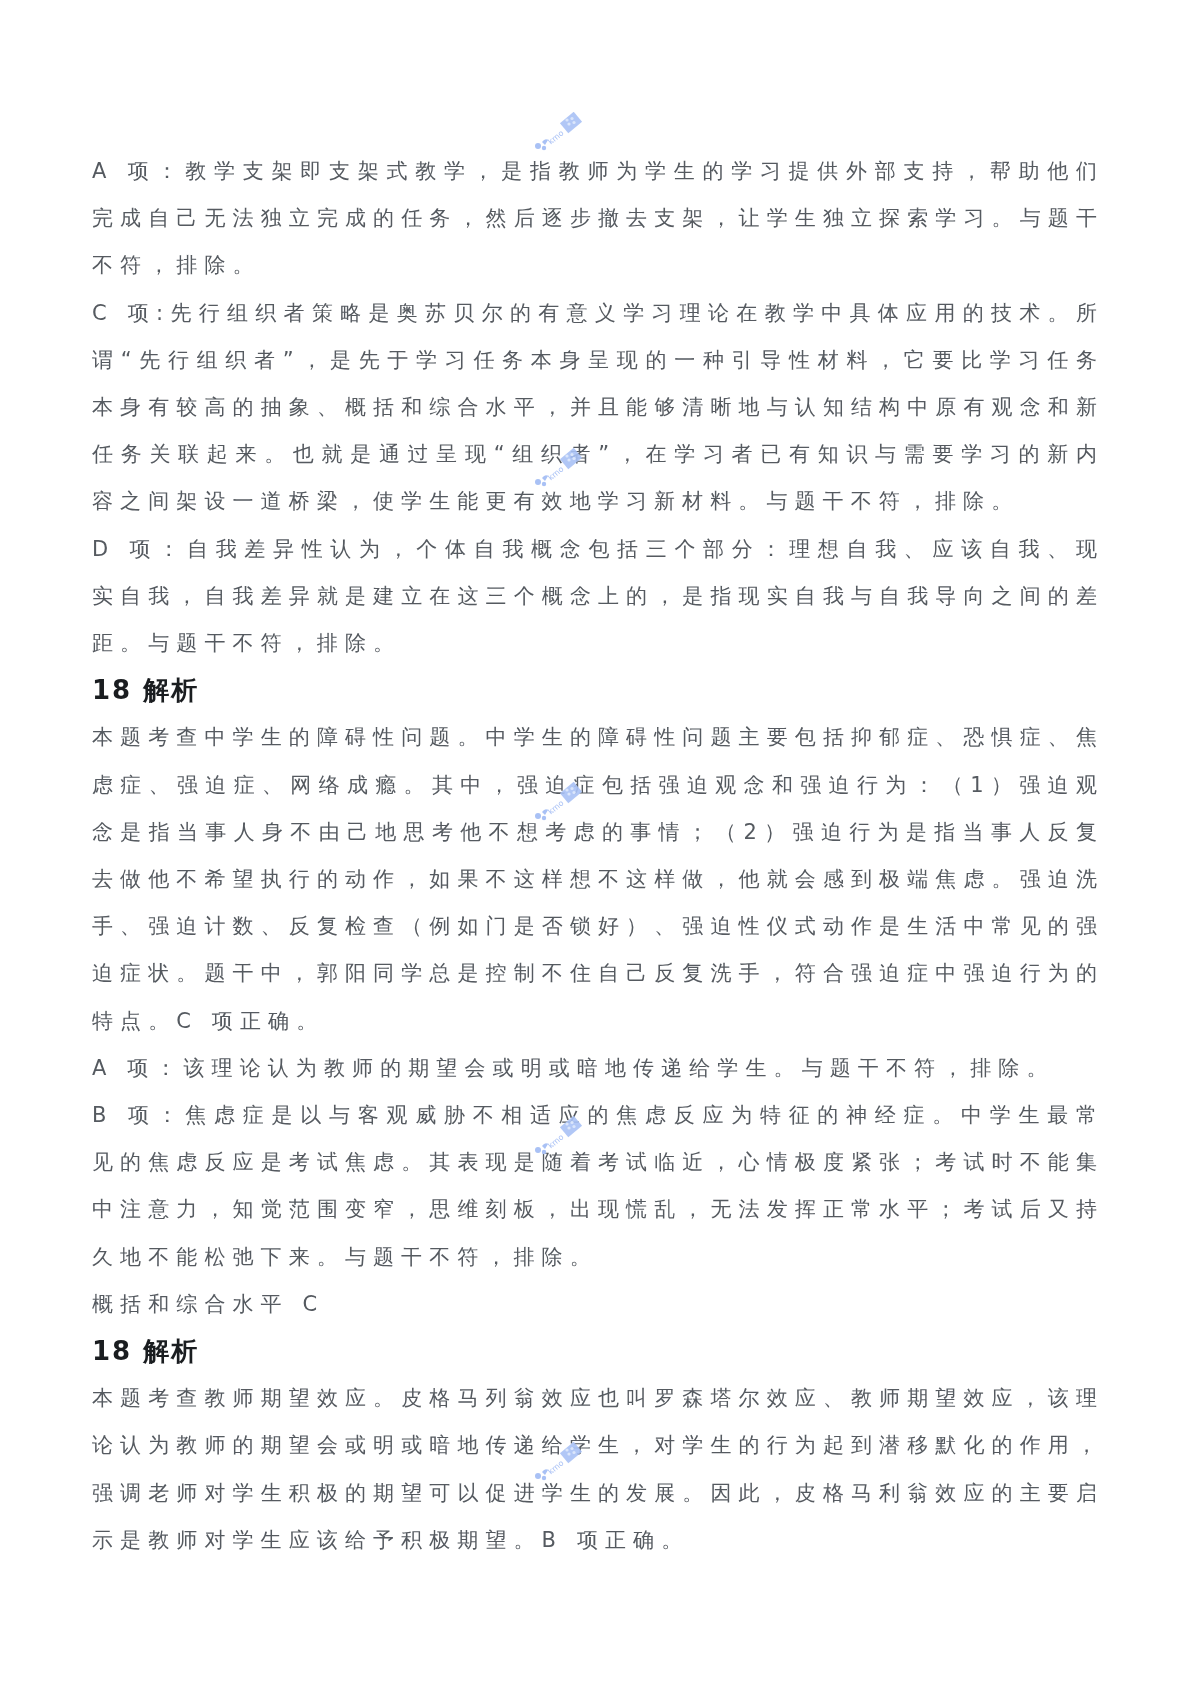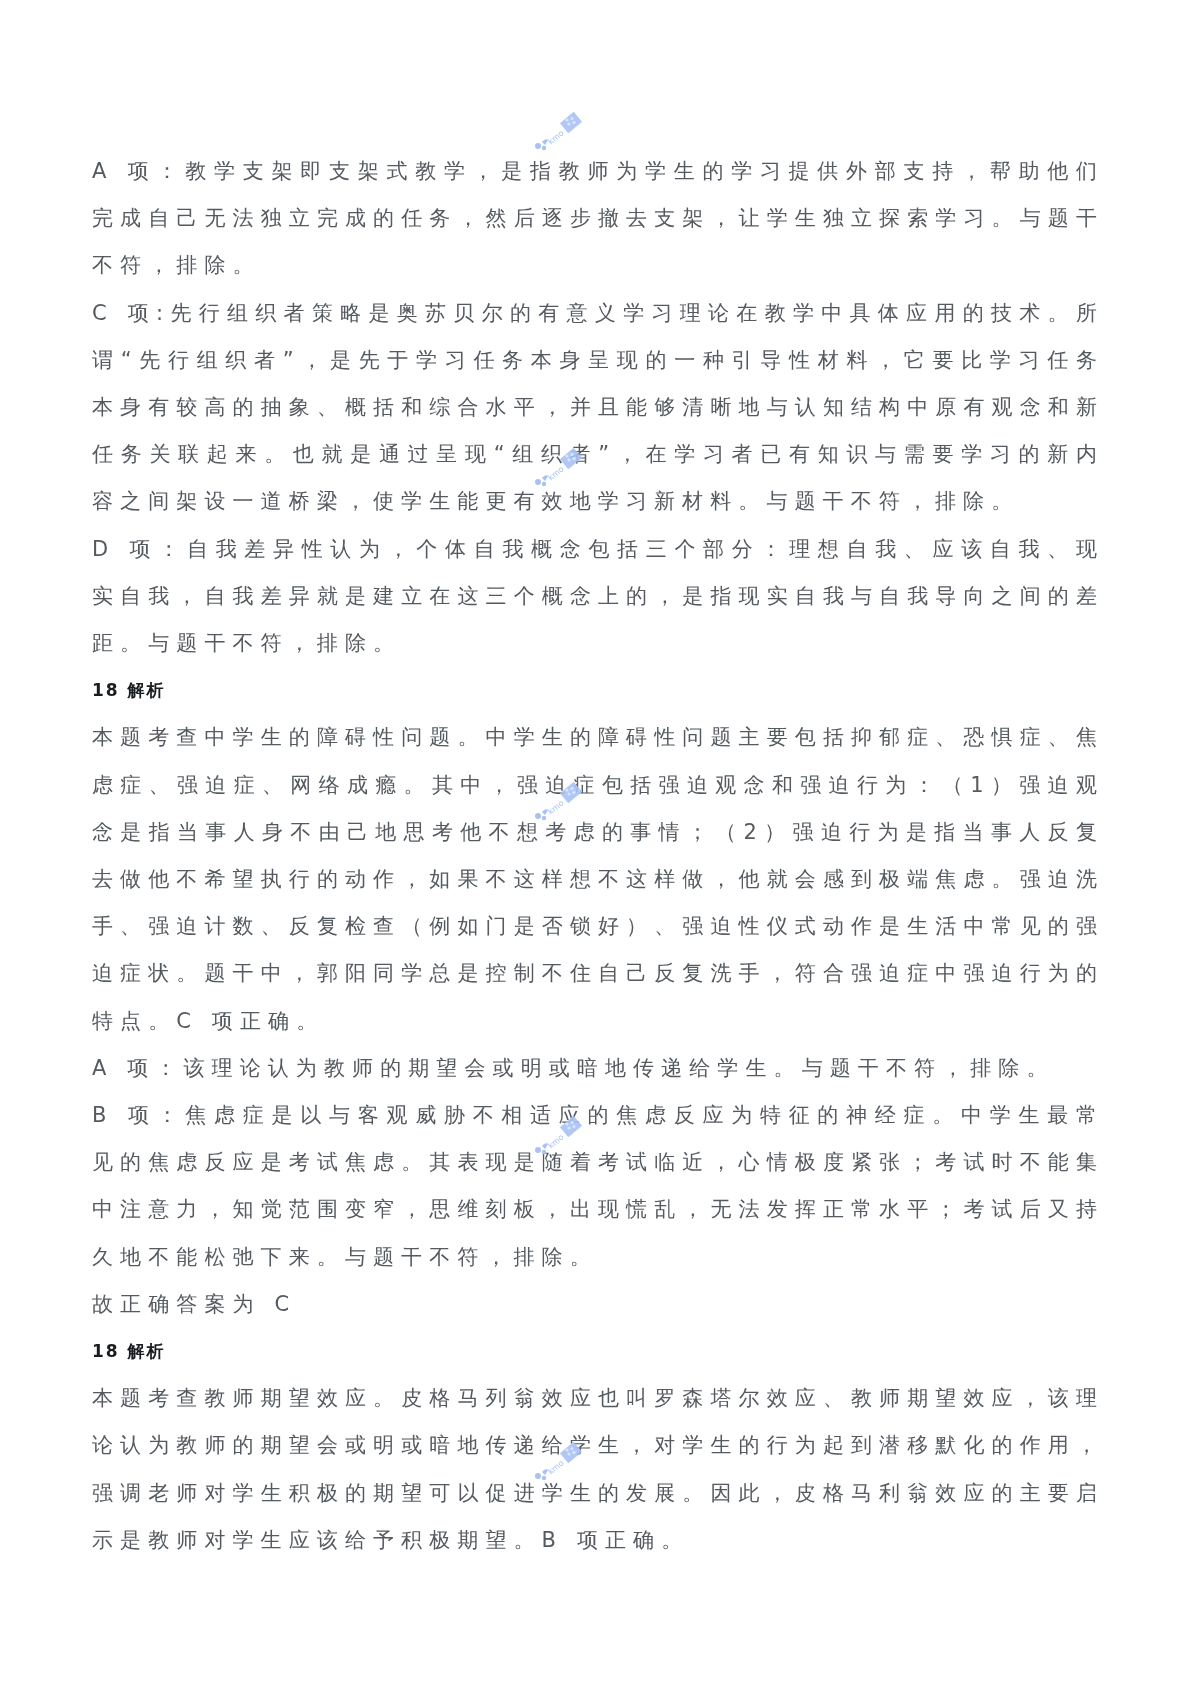--- a/index.html
+++ b/index.html
@@ -24,21 +24,21 @@
     font-size: 21px;
     line-height: 47.2px;
     color: #555a60;
     letter-spacing: 7.1px;
     text-align: justify;
     text-align-last: left;
     margin: 0;
     word-break: break-all;
   }
   .heading {
-    font-size: 17px;
+    font-size: 26px;
     line-height: 47.2px;
     color: #1a1d20;
     font-weight: bold;
     margin: 0;
     letter-spacing: 2px;
   }
   .watermark {
     position: absolute;
     width: 58px;
     height: 40px;
@@ -49,21 +49,21 @@
 <body>
 
 <div class="page">
   <p class="para">A 项：教学支架即支架式教学，是指教师为学生的学习提供外部支持，帮助他们完成自己无法独立完成的任务，然后逐步撤去支架，让学生独立探索学习。与题干不符，排除。</p>
   <p class="para">C 项:先行组织者策略是奥苏贝尔的有意义学习理论在教学中具体应用的技术。所谓“先行组织者”，是先于学习任务本身呈现的一种引导性材料，它要比学习任务本身有较高的抽象、概括和综合水平，并且能够清晰地与认知结构中原有观念和新任务关联起来。也就是通过呈现“组织者”，在学习者已有知识与需要学习的新内容之间架设一道桥梁，使学生能更有效地学习新材料。与题干不符，排除。</p>
   <p class="para">D 项：自我差异性认为，个体自我概念包括三个部分：理想自我、应该自我、现实自我，自我差异就是建立在这三个概念上的，是指现实自我与自我导向之间的差距。与题干不符，排除。</p>
   <p class="heading">18 解析</p>
   <p class="para">本题考查中学生的障碍性问题。中学生的障碍性问题主要包括抑郁症、恐惧症、焦虑症、强迫症、网络成瘾。其中，强迫症包括强迫观念和强迫行为：（1）强迫观念是指当事人身不由己地思考他不想考虑的事情；（2）强迫行为是指当事人反复去做他不希望执行的动作，如果不这样想不这样做，他就会感到极端焦虑。强迫洗手、强迫计数、反复检查（例如门是否锁好）、强迫性仪式动作是生活中常见的强迫症状。题干中，郭阳同学总是控制不住自己反复洗手，符合强迫症中强迫行为的特点。C 项正确。</p>
   <p class="para">A 项：该理论认为教师的期望会或明或暗地传递给学生。与题干不符，排除。</p>
   <p class="para">B 项：焦虑症是以与客观威胁不相适应的焦虑反应为特征的神经症。中学生最常见的焦虑反应是考试焦虑。其表现是随着考试临近，心情极度紧张；考试时不能集中注意力，知觉范围变窄，思维刻板，出现慌乱，无法发挥正常水平；考试后又持久地不能松弛下来。与题干不符，排除。</p>
-  <p class="para">故正确答案为 C</p>
+  <p class="para">概括和综合水平 C</p>
   <p class="heading">18 解析</p>
   <p class="para">本题考查教师期望效应。皮格马列翁效应也叫罗森塔尔效应、教师期望效应，该理论认为教师的期望会或明或暗地传递给学生，对学生的行为起到潜移默化的作用，强调老师对学生积极的期望可以促进学生的发展。因此，皮格马利翁效应的主要启示是教师对学生应该给予积极期望。B 项正确。</p>
 </div>
 
 <div id="wm-container">
     <div class="watermark" style="left: 532px; top: 112px;">
     <svg width="58" height="40" viewBox="0 0 58 40">
       <g fill="#a9c1f5">
         <rect x="30" y="4" width="18" height="13" transform="rotate(-40 39 10.5)" opacity="0.9"></rect>
         <circle cx="35" cy="8" r="1.6" fill="#dbe6fb"></circle>

